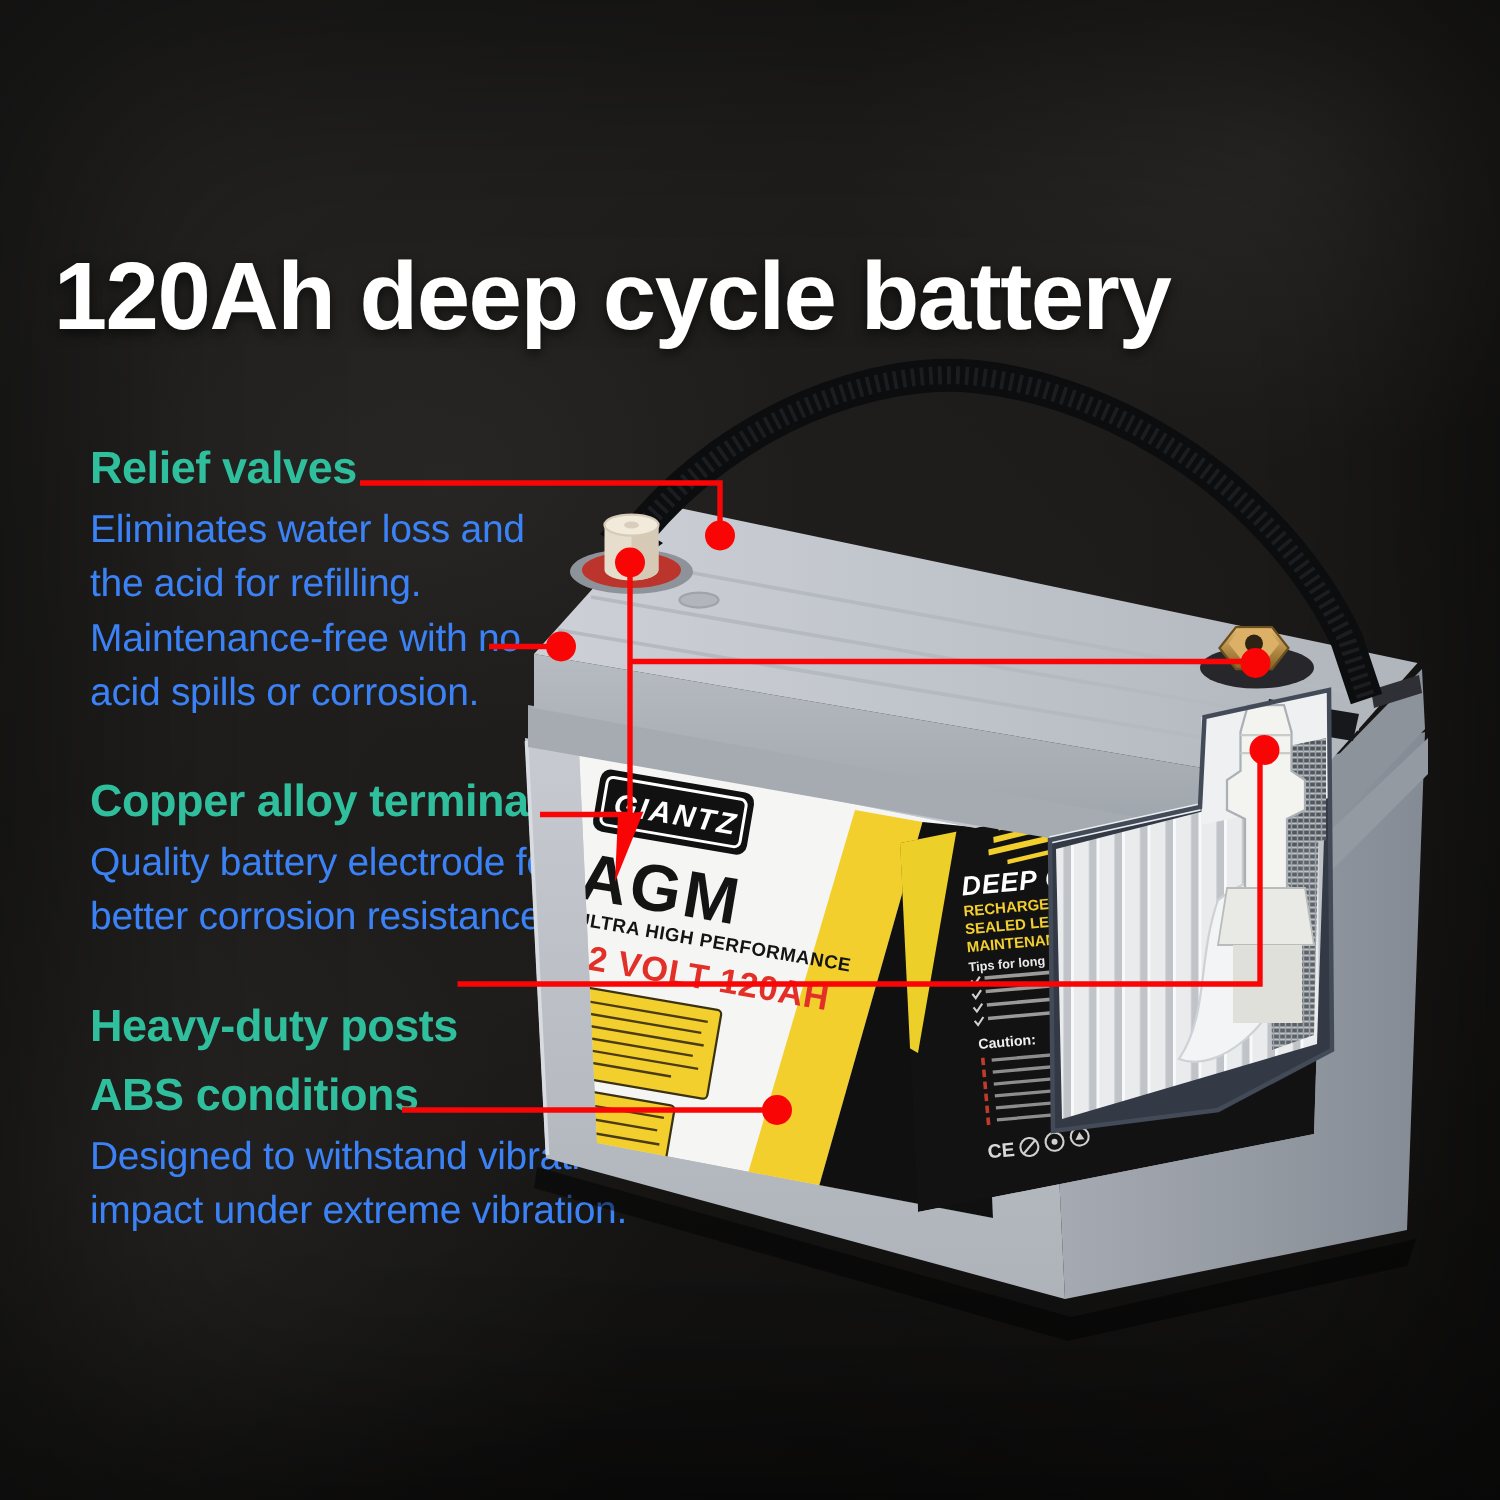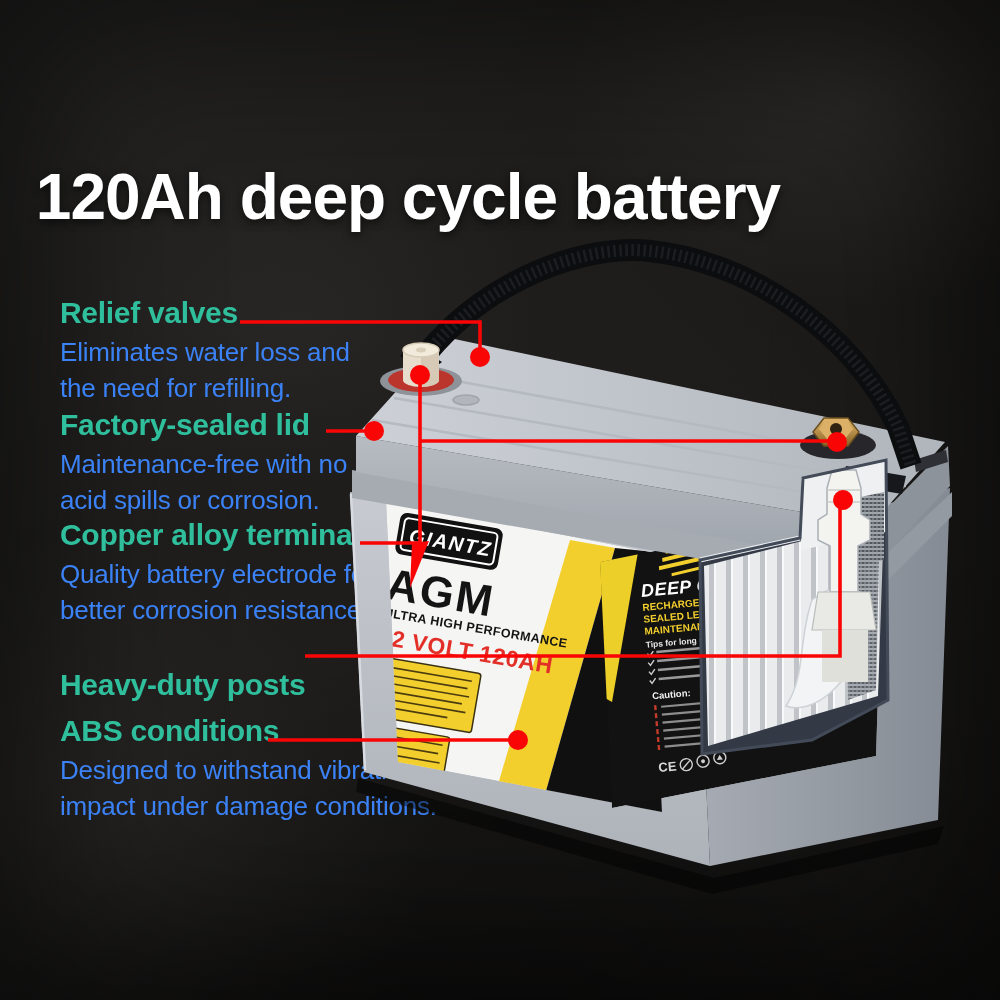--- a/index.html
+++ b/index.html
@@ -33,39 +33,38 @@
 </head>
 <body>
 
 <div class="vignette"></div>
 
 <div class="title lbl">120Ah deep cycle battery</div>
 
 <div class="feature f1">
   <h2>Relief valves</h2>
   <p><span>Eliminates water loss and</span><br>
-     <span>the need for refilling.</span></p>
+     <span>the acid for refilling.</span></p>
 </div>
 <div class="feature f2">
-  <h2>Factory-sealed lid</h2>
   <p><span>Maintenance-free with no</span><br>
      <span>acid spills or corrosion.</span></p>
 </div>
 <div class="feature f3">
   <h2>Copper alloy terminals</h2>
   <p><span>Quality battery electrode for</span><br>
      <span>better corrosion resistance.</span></p>
 </div>
 <div class="feature f4">
   <h2>Heavy-duty posts</h2>
 </div>
 <div class="feature f5">
   <h2>ABS conditions</h2>
   <p><span>Designed to withstand vibration and</span><br>
-     <span>impact under damage conditions.</span></p>
+     <span>impact under extreme vibration.</span></p>
 </div>
 
 <svg class="scene" width="1000" height="1000" viewBox="0 0 1000 1000">
   <defs>
     <linearGradient id="gLidTop" x1="0" y1="0" x2="1" y2="0">
       <stop offset="0" stop-color="#cdd1d7"></stop>
         <stop offset="1" stop-color="#b0b5bc"></stop>
     </linearGradient>
     <linearGradient id="gLidFront" x1="0" y1="0" x2="0" y2="1">
       <stop offset="0" stop-color="#b7bbc2"></stop>

